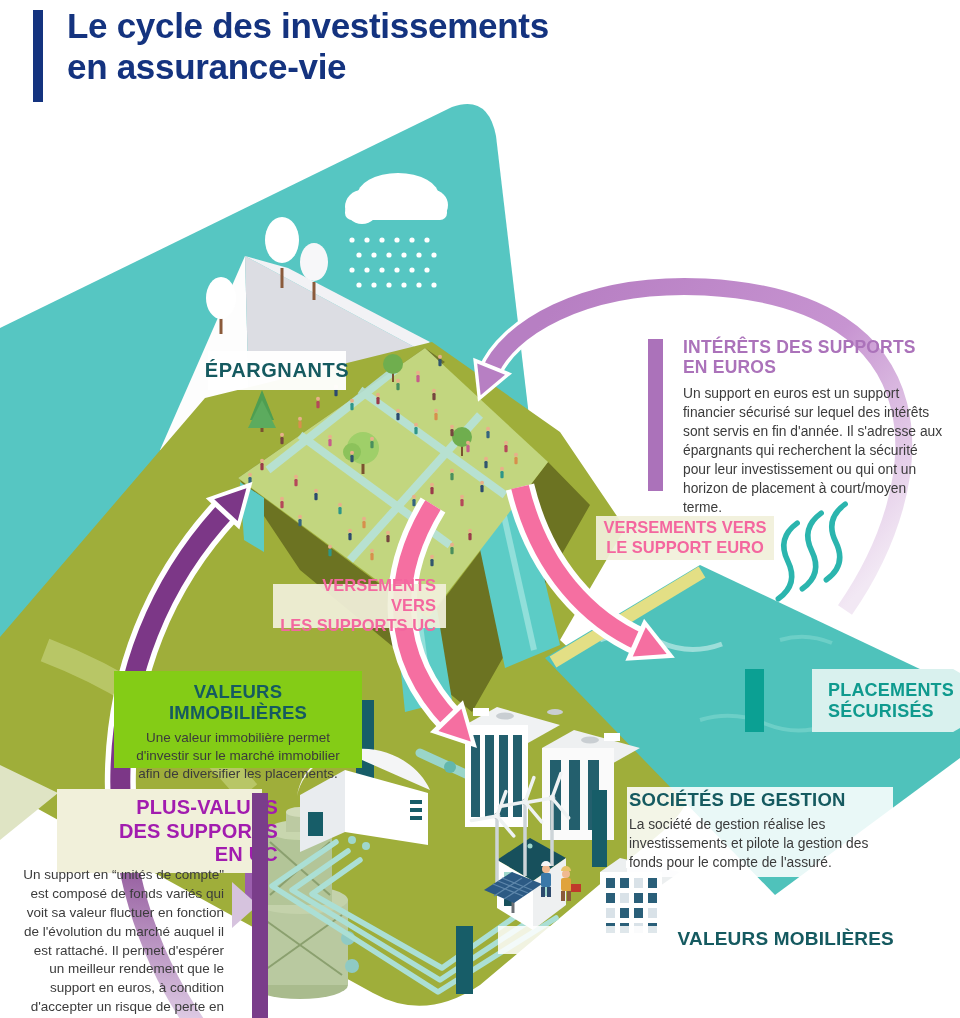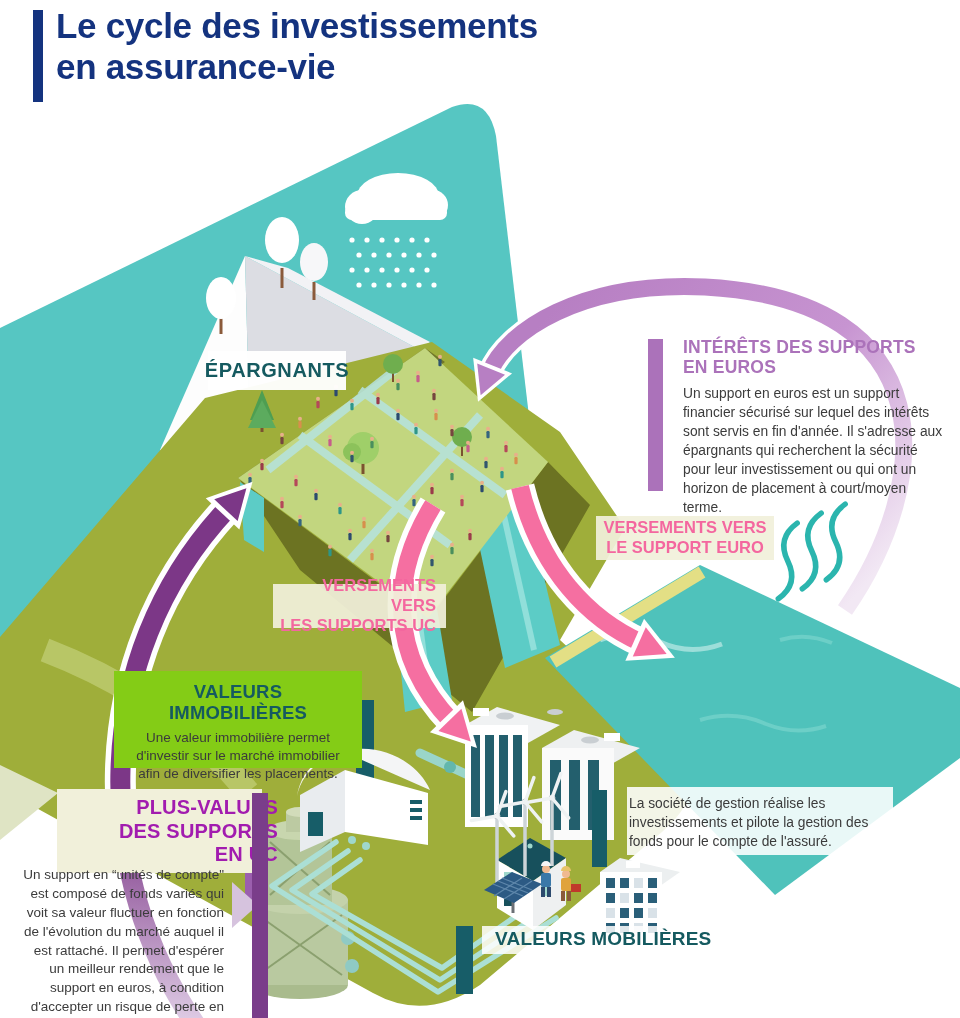--- a/index.html
+++ b/index.html
@@ -4,21 +4,21 @@
 <style>
   html,body{margin:0;padding:0;background:#fff;}
   .canvas{position:relative;width:960px;height:1018px;background:#fff;overflow:hidden;
           font-family:"Liberation Sans",sans-serif;}
   .scene{position:absolute;left:0;top:0;width:960px;height:1018px;}
   .abs{position:absolute;}
   .preline{white-space:pre-line;margin-left:48px;}
 
   
   .title-bar{left:33px;top:10px;width:10px;height:92px;background:#14337f;}
-  .page-title{left:56px;top:6px;margin:0;font-size:35px;font-weight:700;color:#14337f;
+  .page-title{left:67px;top:6px;margin:0;font-size:35px;font-weight:700;color:#14337f;
               line-height:1.16;letter-spacing:-0.3px;}
 
   
   .epargnants{left:208px;top:351px;width:138px;height:39px;background:rgba(255,255,255,.96);
               display:flex;align-items:center;justify-content:center;
               font-size:20px;font-weight:700;color:#155a60;letter-spacing:.6px;}
 
   
   .interets{left:648px;top:337px;width:300px;}
   .interets .vbar{position:absolute;left:0;top:2px;width:15px;height:152px;background:#ab72ba;}
@@ -56,21 +56,21 @@
   
   .pv-head-box{left:57px;top:789px;width:205px;height:84px;background:#f1f0da;}
   .pv-head{left:20px;top:796px;width:210px;text-align:right;font-size:20px;font-weight:700;
            color:#a21caf;line-height:1.18;letter-spacing:.2px;}
   .pv-body{left:20px;top:866px;width:204px;text-align:right;font-size:13.5px;color:#3b3b3b;line-height:1.4;}
   .pv-bar{left:252px;top:793px;width:16px;height:232px;background:#7a3d8a;}
 
   
   .v-mob{left:456px;top:926px;width:430px;}
   .v-mob .vbar{position:absolute;left:0;top:0;width:17px;height:68px;background:#175d68;}
-  .v-mob .txt{margin-left:26px;width:392px;background:rgba(255,255,255,.85);padding:2px 0 4px 13px;}
+  .v-mob .txt{margin-left:42px;width:392px;background:rgba(255,255,255,.85);padding:2px 0 4px 4px;text-align:right;}
   .v-mob .blk-h{font-size:19px;color:#155a60;}
   .v-mob .blk-p{margin-top:4px;font-size:13.5px;width:386px;}
 </style>
 </head>
 <body>
 
 <div class="canvas">
 
   <svg class="scene" viewBox="0 0 960 1018" aria-hidden="true">
     <defs>
@@ -570,24 +570,30 @@
   <div class="abs v-label v-euro preline">VERSEMENTS VERS
 LE SUPPORT EURO</div>
   <div class="abs v-label v-uc preline">VERSEMENTS VERS
 LES SUPPORTS UC</div>
 
   <div class="abs v-immo">
     <h3 class="blk-h">VALEURS IMMOBILIÈRES</h3>
     <p class="blk-p">Une valeur immobilière permet d'investir sur le marché immobilier afin de diversifier les placements.</p>
   </div>
 
+  <div class="abs placements">
+    <div class="vbar"></div>
+    <div class="pbox preline">PLACEMENTS
+SÉCURISÉS</div>
+  </div>
 
   <div class="abs societes">
     <div class="vbar"></div>
     <div class="txt">
+      <h3 class="blk-h">SOCIÉTÉS DE GESTION</h3>
       <p class="blk-p">La société de gestion réalise les investissements et pilote la gestion des fonds pour le compte de l'assuré.</p>
     </div>
   </div>
 
   <div class="abs pv-head-box"></div>
   <div class="abs pv-head preline">PLUS-VALUES
 DES SUPPORTS
 EN UC</div>
   <div class="abs pv-body">Un support en “unités de compte" est composé de fonds variés qui voit sa valeur fluctuer en fonction de l'évolution du marché auquel il est rattaché. Il permet d'espérer un meilleur rendement que le support en euros, à condition d'accepter un risque de perte en capital.</div>
   <div class="abs pv-bar"></div>

